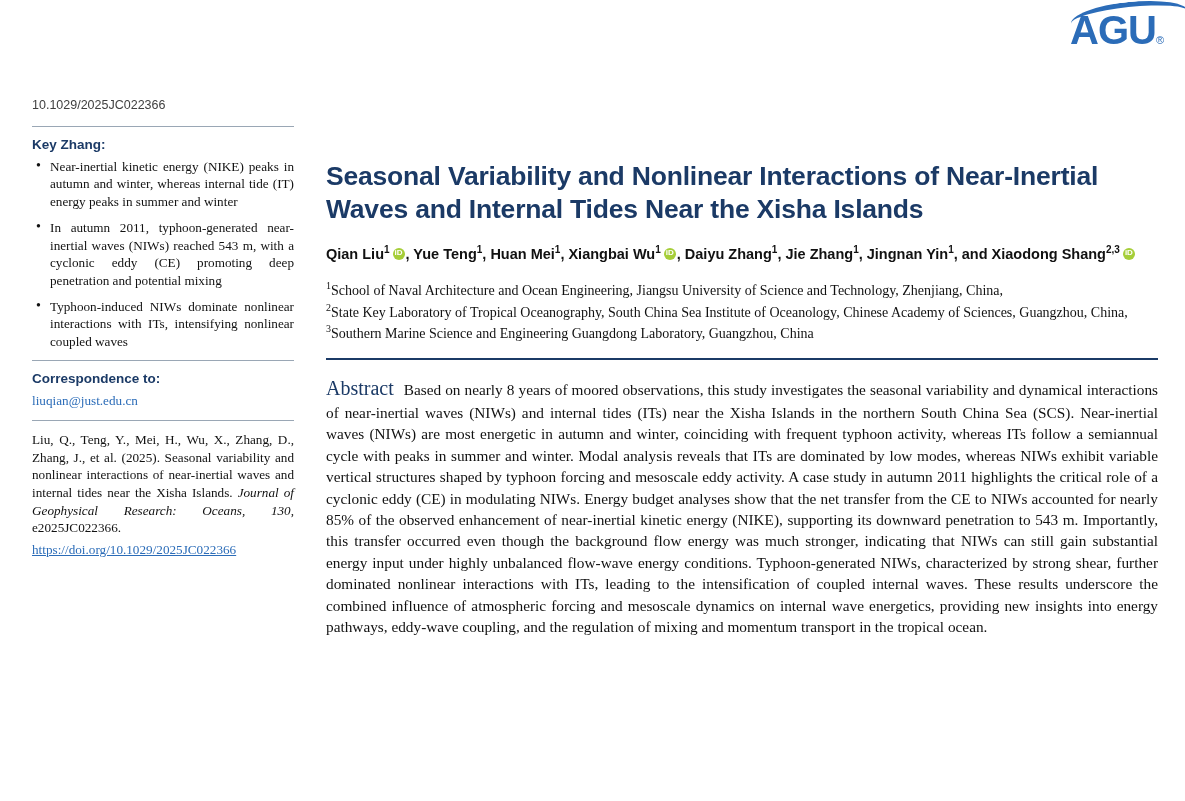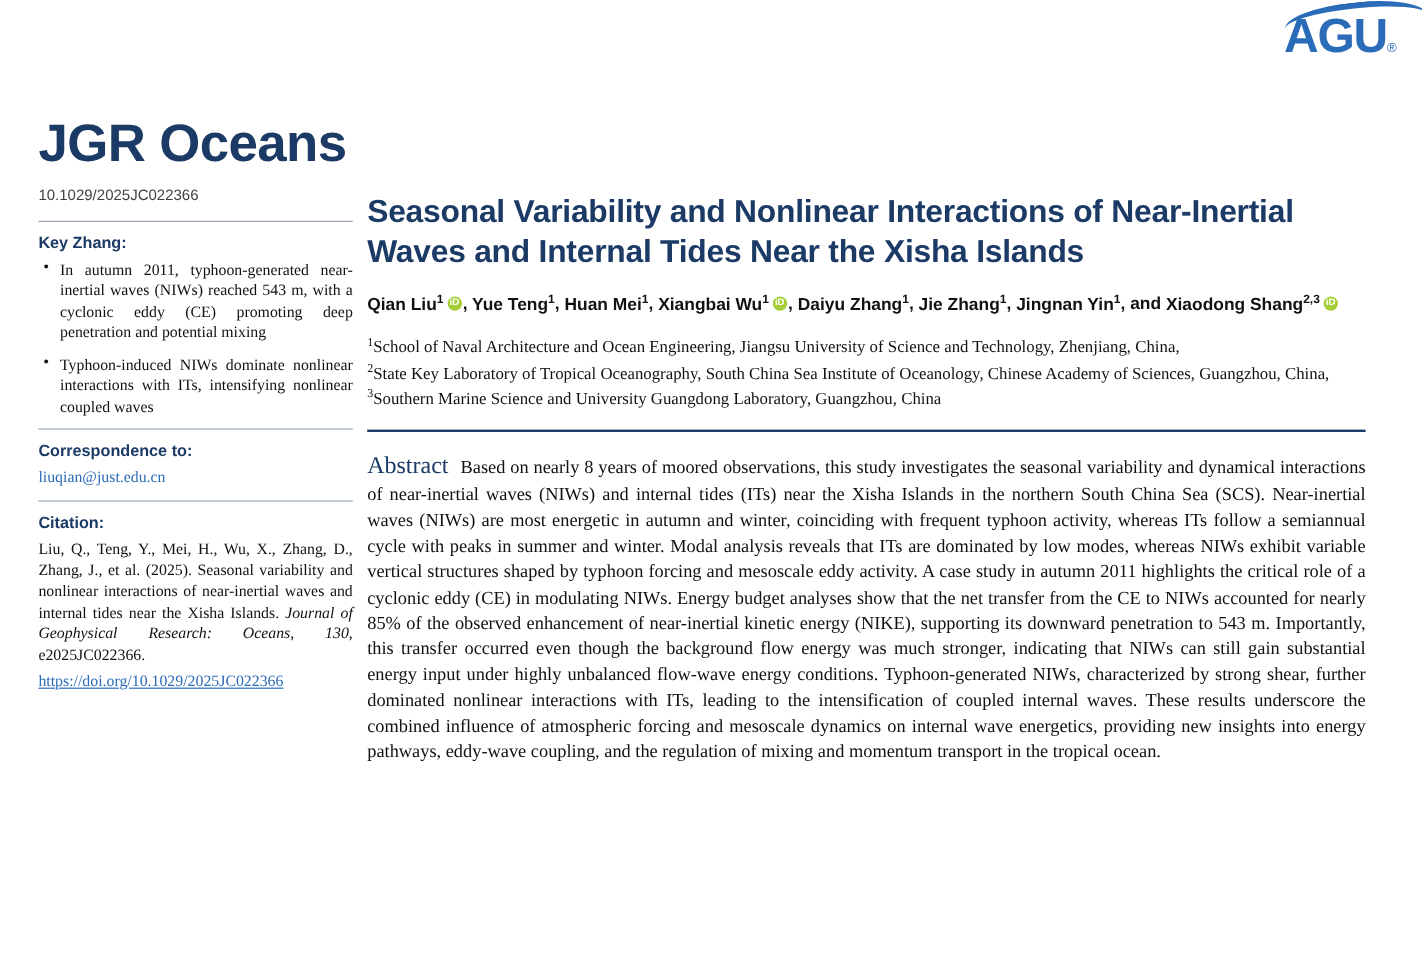--- a/index.html
+++ b/index.html
@@ -141,21 +141,21 @@
     color: #2b6cb8;
     text-decoration: none;
     word-break: break-all;
   }
   .link.underline { text-decoration: underline; margin-top: 32px; }
   .italic { font-style: italic; }
 
   
   .right-col {
     position: absolute;
-    left: 306px;
+    left: 326px;
     top: 160px;
     width: 832px;
   }
   .paper-title {
     font-family: "Liberation Sans", sans-serif;
     font-weight: bold;
     font-size: 26.5px;
     line-height: 1.24;
     color: #1b3a66;
     margin: 0 0 16px 0;
@@ -226,62 +226,61 @@
   <div class="agu-logo">
     <div class="agu-mark">
       <span class="swoosh"></span>
       <span>AGU</span>
         <span class="reg">®</span>
     </div>
   </div>
 
   <div class="left-col">
 
-    <h1 class="journal-title">JGR Oceans</h1>
 
     <div class="doi-line">10.1029/2025JC022366</div>
 
     <hr class="rule">
 
     <div class="section-head">Key Zhang:</div>
     <ul class="keypoints">
+      <li>Near-inertial kinetic energy (NIKE) peaks in autumn and winter, whereas internal tide (IT) energy peaks in summer and winter</li>
       <li>In autumn 2011, typhoon-generated near-inertial waves (NIWs) reached 543 m, with a cyclonic eddy (CE) promoting deep penetration and potential mixing</li>
       <li>Typhoon-induced NIWs dominate nonlinear interactions with ITs, intensifying nonlinear coupled waves</li>
     </ul>
 
     <hr class="rule">
 
     <div class="section-head">Correspondence to:</div>
     <div class="corr-body">
       <a class="link" href="#">liuqian@just.edu.cn</a>
     </div>
 
     <hr class="rule">
 
-    <div class="section-head">Citation:</div>
     <div class="cit-body">
       <span>Liu, Q., Teng, Y., Mei, H., Wu, X., Zhang, D., Zhang, J., et al. (2025). Seasonal variability and nonlinear interactions of near-inertial waves and internal tides near the Xisha Islands. </span><span class="italic">Journal of Geophysical Research: Oceans, 130</span><span>, e2025JC022366.</span>
       <div style="margin-top:4px;">
         <a class="link underline" href="#">https://doi.org/10.1029/2025JC022366</a>
       </div>
     </div>
   </div>
 
   <div class="right-col">
 
     <h2 class="paper-title">Seasonal Variability and Nonlinear Interactions of Near-Inertial Waves and Internal Tides Near the Xisha Islands</h2>
 
     <div class="authors">
       <span>Qian Liu<sup>1</sup></span><span class="orcid"></span><span>, </span><span>Yue Teng<sup>1</sup></span>, <span>Huan Mei<sup>1</sup></span>, <span>Xiangbai Wu<sup>1</sup></span><span class="orcid"></span><span>, </span><span>Daiyu Zhang<sup>1</sup></span>, <span>Jie Zhang<sup>1</sup></span>, <span>Jingnan Yin<sup>1</sup></span>, and <span>Xiaodong Shang<sup>2,3</sup></span><span class="orcid"></span>
     </div>
 
     <div class="affils">
       <sup>1</sup><span>School of Naval Architecture and Ocean Engineering, Jiangsu University of Science and Technology, Zhenjiang, China,</span><br>
       <sup>2</sup><span>State Key Laboratory of Tropical Oceanography, South China Sea Institute of Oceanology, Chinese Academy of Sciences, Guangzhou, China,</span>
-      <sup>3</sup><span>Southern Marine Science and University Guangdong Laboratory, Guangzhou, China</span>
+      <sup>3</sup><span>Southern Marine Science and Engineering Guangdong Laboratory, Guangzhou, China</span>
     </div>
 
     <hr class="hr-thick">
 
     <div class="abstract">
       <span class="abstract-label">Abstract</span><span>Based on nearly 8 years of moored observations, this study investigates the seasonal variability and dynamical interactions of near-inertial waves (NIWs) and internal tides (ITs) near the Xisha Islands in the northern South China Sea (SCS). Near-inertial waves (NIWs) are most energetic in autumn and winter, coinciding with frequent typhoon activity, whereas ITs follow a semiannual cycle with peaks in summer and winter. Modal analysis reveals that ITs are dominated by low modes, whereas NIWs exhibit variable vertical structures shaped by typhoon forcing and mesoscale eddy activity. A case study in autumn 2011 highlights the critical role of a cyclonic eddy (CE) in modulating NIWs. Energy budget analyses show that the net transfer from the CE to NIWs accounted for nearly 85% of the observed enhancement of near-inertial kinetic energy (NIKE), supporting its downward penetration to 543 m. Importantly, this transfer occurred even though the background flow energy was much stronger, indicating that NIWs can still gain substantial energy input under highly unbalanced flow-wave energy conditions. Typhoon-generated NIWs, characterized by strong shear, further dominated nonlinear interactions with ITs, leading to the intensification of coupled internal waves. These results underscore the combined influence of atmospheric forcing and mesoscale dynamics on internal wave energetics, providing new insights into energy pathways, eddy-wave coupling, and the regulation of mixing and momentum transport in the tropical ocean.</span>
     </div>
   </div>
 
 </div>

